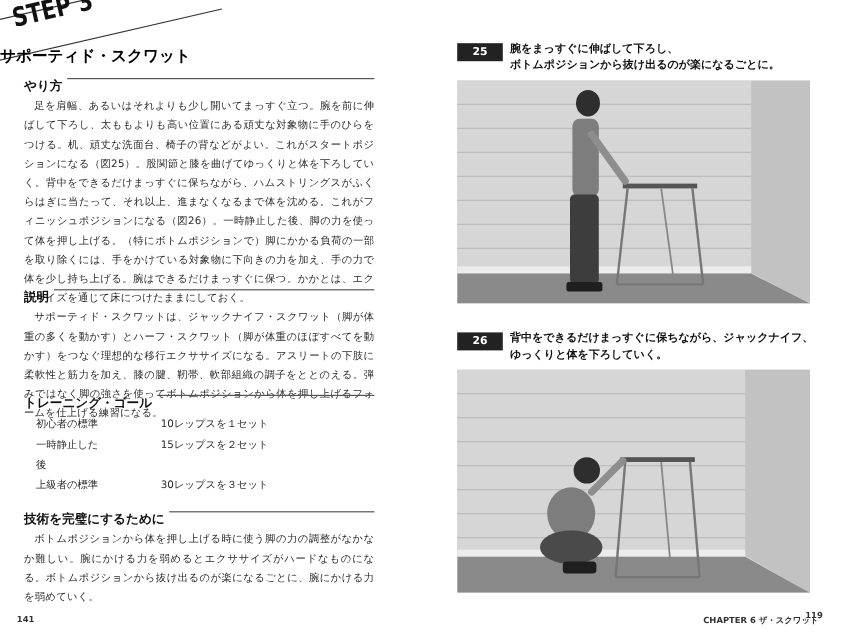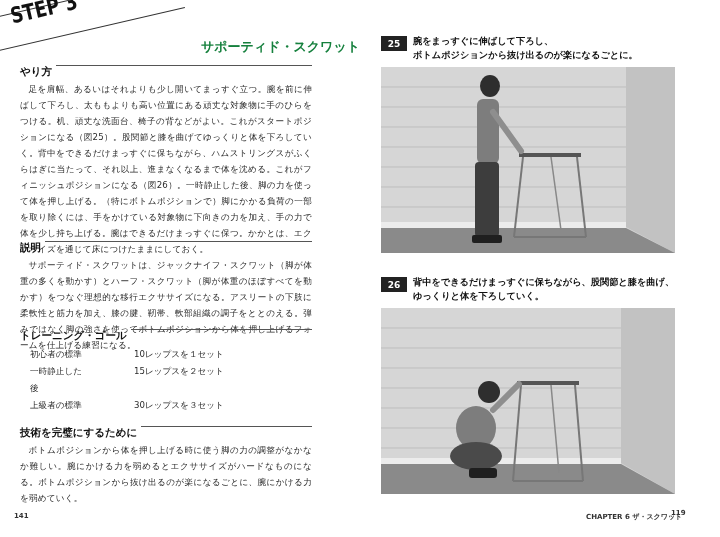--- a/index.html
+++ b/index.html
@@ -15,43 +15,43 @@
     .step-banner { position: absolute; left: -10px; top: -6px; width: 200px; height: 60px; }
     .step-wire { position: absolute; height: 1px; background: #333; transform-origin: left center; }
     .step-label {
       position: absolute; left: 18px; top: 10px;
       font-family: "DejaVu Sans", sans-serif; font-weight: bold; font-size: 22px;
       letter-spacing: 0px; transform: rotate(-13deg) scaleX(0.8); transform-origin: left top;
       color: #111;
     }
 
     .page-title {
-      position: absolute; left: 0; width: 360px; top: 38px; text-align: right;
-      font-weight: bold; font-size: 13px; color: #15803d;
+      position: absolute; left: 0; width: 360px; top: 38px; text-align: left;
+      font-weight: bold; font-size: 13px; color: #000000;
     }
 
     .section { position: absolute; left: 20px; width: 292px; }
     .section-head {
       display: flex; align-items: flex-start; font-weight: bold; font-size: 10.5px; color: #111;
       height: 14px;
     }
     .section-head .rule { flex: 1; height: 1px; background: #555; margin-left: 4px; }
     .body-text {
       font-size: 8.6px; line-height: 16px; color: #2a2a2a; text-indent: 1em;
       text-align: justify; margin-top: 2px; letter-spacing: 0.2px;
     }
     .goal-row { display: flex; font-size: 8.6px; line-height: 17px; color: #2a2a2a; padding-left: 10px; gap: 48px; }
     .goal-row .lvl { width: 56px; }
 
     .page-num-left { position: absolute; left: 14px; top: 512px; font-size: 7px; font-weight: bold; color: #333; }
 
     
     .caption { position: absolute; left: 21px; display: flex; align-items: flex-start; }
     .badge {
-      width: 26px; height: 15px; background: #222; color: #fff; font-weight: bold;
+      width: 38px; height: 15px; background: #222; color: #fff; font-weight: bold;
       font-size: 9px; display: flex; align-items: center; justify-content: center;
       margin-right: 6px; margin-top: 2px;
     }
     .caption-text { font-size: 9.2px; font-weight: bold; line-height: 14px; color: #111; }
 
     .photo {
       position: absolute; left: 21px; width: 294px; overflow: hidden;
       background: #cfcfcf;
     }
     .photo svg { display: block; }
@@ -155,21 +155,21 @@
       <rect x="96" y="32" width="22" height="65" rx="6" fill="#7d7d7d"></rect>
       <line x1="112" y1="45" x2="140" y2="84" stroke="#8e8e8e" stroke-width="6" stroke-linecap="round"></line>
       <rect x="94" y="95" width="24" height="75" rx="4" fill="#3d3d3d"></rect>
       <rect x="91" y="168" width="30" height="8" rx="2" fill="#1f1f1f"></rect>
     </svg>
   </div>
 
   <div class="caption" style="top:275px;">
     <div class="badge">26</div>
     <div class="caption-text">
-      <div>背中をできるだけまっすぐに保ちながら、股関節と膝を曲げ、</div>
+      <div>背中をできるだけまっすぐに保ちながら、ジャックナイフ、</div>
       <div>ゆっくりと体を下ろしていく。</div>
     </div>
   </div>
   <div class="photo" style="top:308px;height:186px;">
     <svg width="294" height="186" viewBox="0 0 294 186">
       <rect x="0" y="0" width="294" height="186" fill="#d6d6d6"></rect>
       <polygon points="240,0 294,0 294,186 240,155" fill="#c2c2c2"></polygon>
       <g stroke="#bdbdbd" stroke-width="1">
         <line x1="0" y1="20" x2="240" y2="20"></line>
           <line x1="0" y1="40" x2="240" y2="40"></line>

